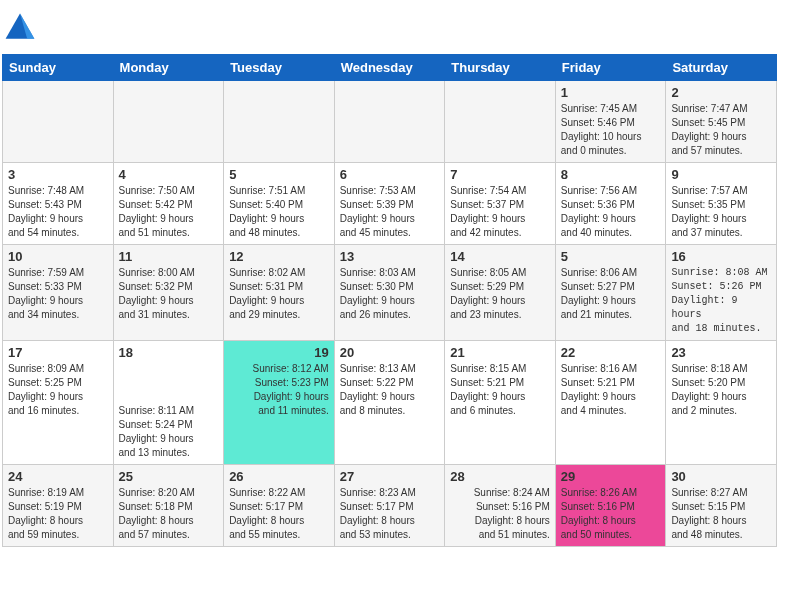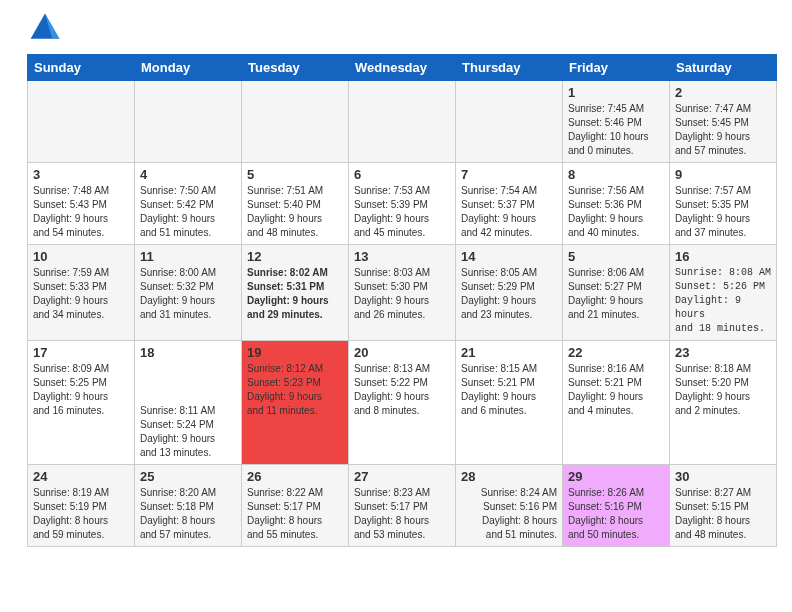--- a/index.html
+++ b/index.html
@@ -6,21 +6,21 @@
     body {
       font-family: Arial, sans-serif;
       background: #fff;
       width: 792px;
       min-height: 612px;
       padding: 0;
     }
     .page {
       width: 792px;
       background: #fff;
-      padding: 10px 15px 15px 27px;
+      padding: 10px 15px 15px 2px;
     }
     .header {
       display: flex;
       justify-content: space-between;
       align-items: flex-start;
       margin-bottom: 8px;
     }
     .logo {
       display: flex;
       align-items: center;
@@ -209,21 +209,21 @@
           </td>
           <td style="background: rgb(245, 245, 245);">
             <span class="day-num">11</span>
             <div class="day-info" style="white-space: pre-line;">Sunrise: 8:00 AM
 Sunset: 5:32 PM
 Daylight: 9 hours
 and 31 minutes.</div>
           </td>
           <td style="background: rgb(245, 245, 245);">
             <span class="day-num">12</span>
-            <div class="day-info" style="white-space: pre-line; font-weight: bold;">Sunrise: 8:02 AM
+            <div class="day-info" style="white-space: pre-line;">Sunrise: 8:02 AM
 Sunset: 5:31 PM
 Daylight: 9 hours
 and 29 minutes.</div>
           </td>
           <td style="background: rgb(245, 245, 245);">
             <span class="day-num">13</span>
             <div class="day-info" style="white-space: pre-line;">Sunrise: 8:03 AM
 Sunset: 5:30 PM
 Daylight: 9 hours
 and 26 minutes.</div>
@@ -258,21 +258,21 @@
 Daylight: 9 hours
 and 16 minutes.</div>
           </td>
           <td style="background: rgb(255, 255, 255);">
             <span class="day-num">18</span>
             <div class="day-info" style="white-space: pre-line; margin-top: 44px;">Sunrise: 8:11 AM
 Sunset: 5:24 PM
 Daylight: 9 hours
 and 13 minutes.</div>
           </td>
-          <td style="background: #ef4444;">
+          <td style="background: #5eead4; text-align: right;">
             <span class="day-num">19</span>
             <div class="day-info" style="white-space: pre-line;">Sunrise: 8:12 AM
 Sunset: 5:23 PM
 Daylight: 9 hours
 and 11 minutes.</div>
           </td>
           <td style="background: rgb(255, 255, 255); margin-left: 12px;">
             <span class="day-num">20</span>
             <div class="day-info" style="white-space: pre-line;">Sunrise: 8:13 AM
 Sunset: 5:22 PM
@@ -330,21 +330,21 @@
 Daylight: 8 hours
 and 53 minutes.</div>
           </td>
           <td style="background: rgb(245, 245, 245);">
             <span class="day-num">28</span>
             <div class="day-info" style="white-space: pre-line; text-align: right;">Sunrise: 8:24 AM
 Sunset: 5:16 PM
 Daylight: 8 hours
 and 51 minutes.</div>
           </td>
-          <td style="background: #f0abfc;">
+          <td style="background: #ec4899;">
             <span class="day-num">29</span>
             <div class="day-info" style="white-space: pre-line;">Sunrise: 8:26 AM
 Sunset: 5:16 PM
 Daylight: 8 hours
 and 50 minutes.</div>
           </td>
           <td style="background: rgb(245, 245, 245);">
             <span class="day-num">30</span>
             <div class="day-info" style="white-space: pre-line;">Sunrise: 8:27 AM
 Sunset: 5:15 PM

